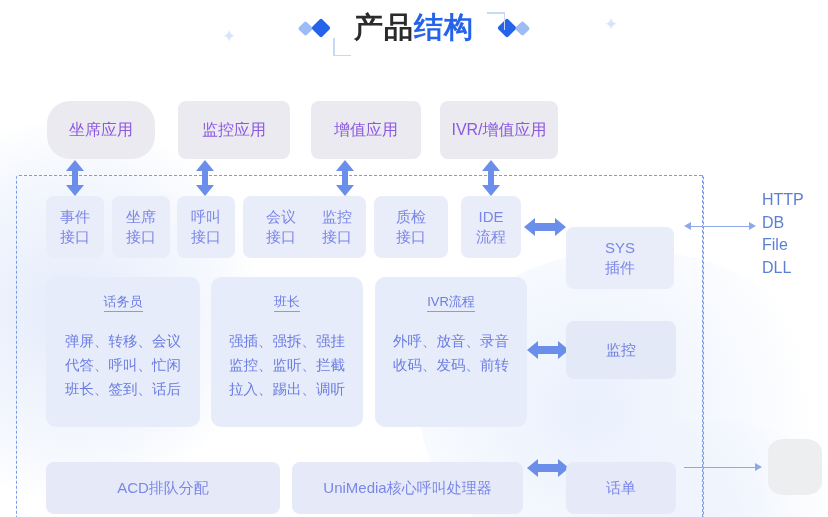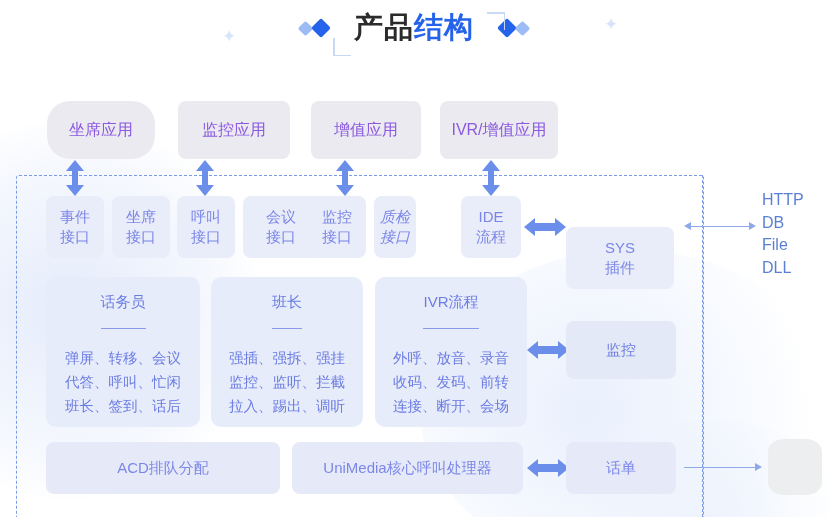--- a/index.html
+++ b/index.html
@@ -100,35 +100,36 @@
     background: #e4e9f8;
     color: #6f7fe0;
     font-size: 15px;
     height: 58px;
   }
   .box-bottom {
     background: #e6eaf8;
     color: #7b87e8;
     font-size: 15px;
     height: 52px;
+    margin-top: 20px;
   }
 
   
   .panel {
     position: absolute;
     background: #e7ecfa;
     border-radius: 10px;
     display: flex; flex-direction: column;
     align-items: center;
     padding-top: 16px;
   }
   .panel-title {
-    font-size: 15px; color: #6b7ce3; font-weight: 400;
+    font-size: 13px; color: #6b7ce3; font-weight: 400;
     border-bottom: 1.3px solid #8b99e8;
-    padding-bottom: 16px;
+    padding-bottom: 0;
     margin-bottom: 18px;
   }
   .panel-lines {
     font-size: 14.5px; color: #6b7ce3; line-height: 1.65;
     text-align: center;
   }
 
   
   .arrow-up, .arrow-down {
     position: absolute; width: 18px; height: 24px;
@@ -288,21 +289,21 @@
   <span>接口</span>
 </div>
 <div class="box box-iface" style="left:243px; top:196px; width:76px;">
   <span>会议</span>
   <span>接口</span>
 </div>
 <div class="box box-iface" style="left:308px; top:196px; width:58px;">
   <span>监控</span>
   <span>接口</span>
 </div>
-<div class="box box-iface" style="left:374px; top:196px; width:42px;font-style:italic;">
+<div class="box box-iface" style="left:374px; top:196px; width:74px;">
   <span>质检</span>
   <span>接口</span>
 </div>
 
 <div class="box box-iface" style="left:461px; top:196px; width:60px;">
   <span>IDE</span>
   <span>流程</span>
 </div>
 <div class="arrow-bi" style="left:524px; top:218px; width:42px;">
     <span class="hl"></span>
@@ -343,21 +344,20 @@
     <div>监控、监听、拦截</div>
     <div>拉入、踢出、调听</div>
   </div>
 </div>
 
 <div class="panel" style="left:375px; top:277px; width:152px; height:150px;">
   <div class="panel-title">IVR流程</div>
   <div class="panel-lines">
     <div>外呼、放音、录音</div>
     <div>收码、发码、前转</div>
-    <div>连接、断开、会场</div>
   </div>
 </div>
 
 <div class="arrow-bi" style="left:527px; top:341px; width:42px;">
     <span class="hl"></span>
     <span class="stem"></span>
     <span class="hr"></span>
   </div>
 <div class="box box-right" style="left:566px; top:321px; width:110px;">
   <span>监控</span>

